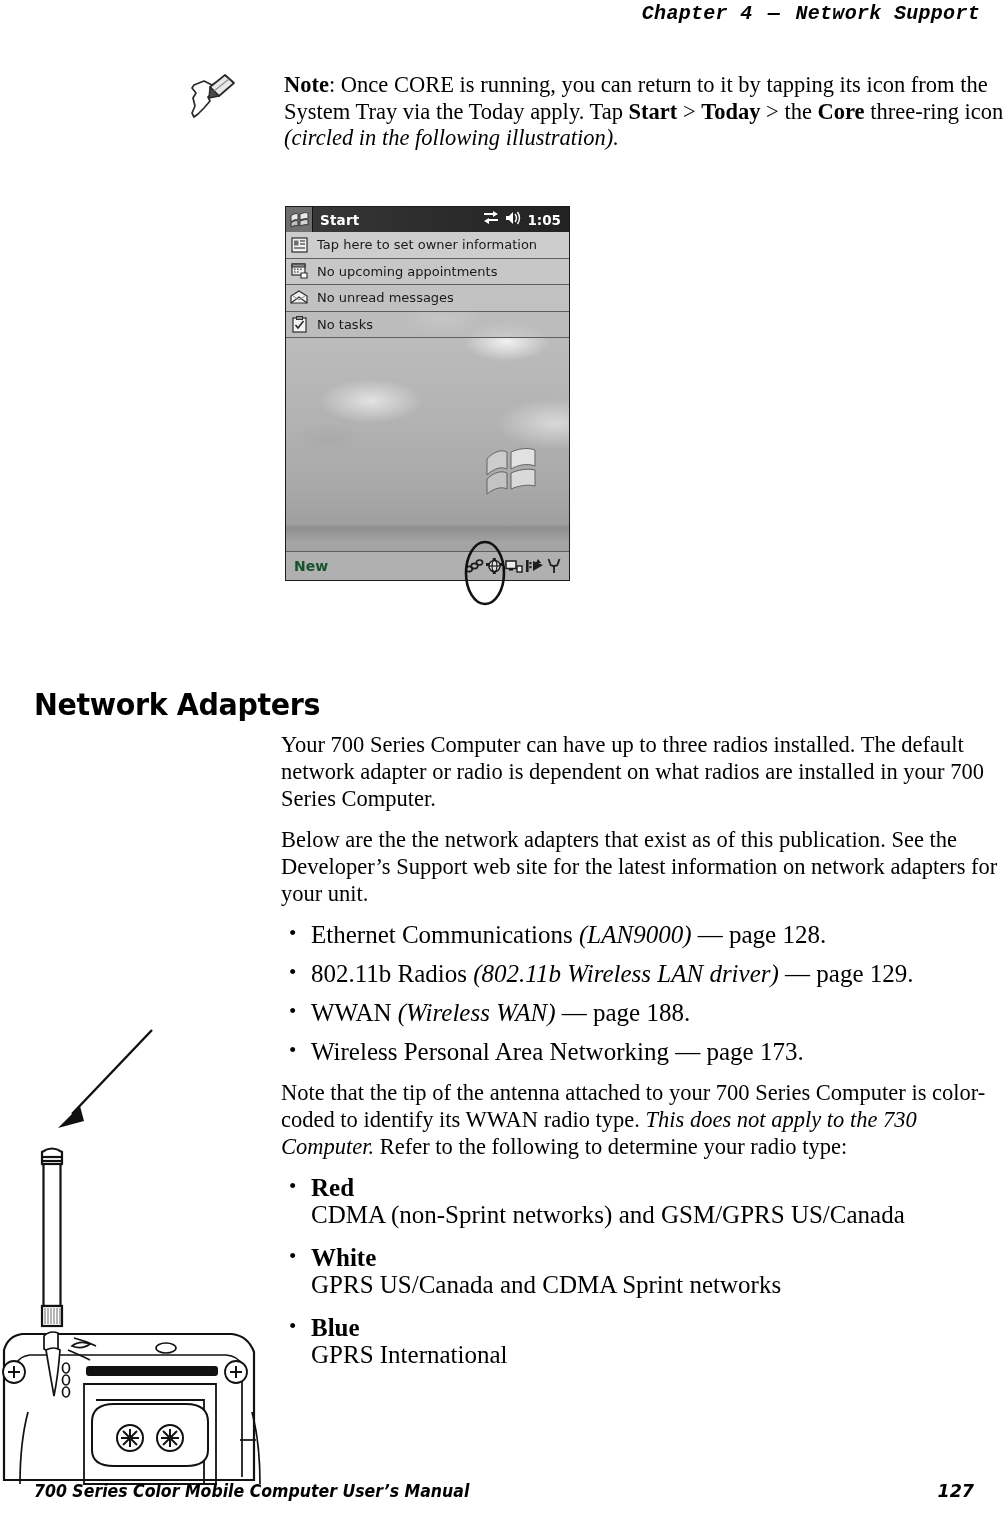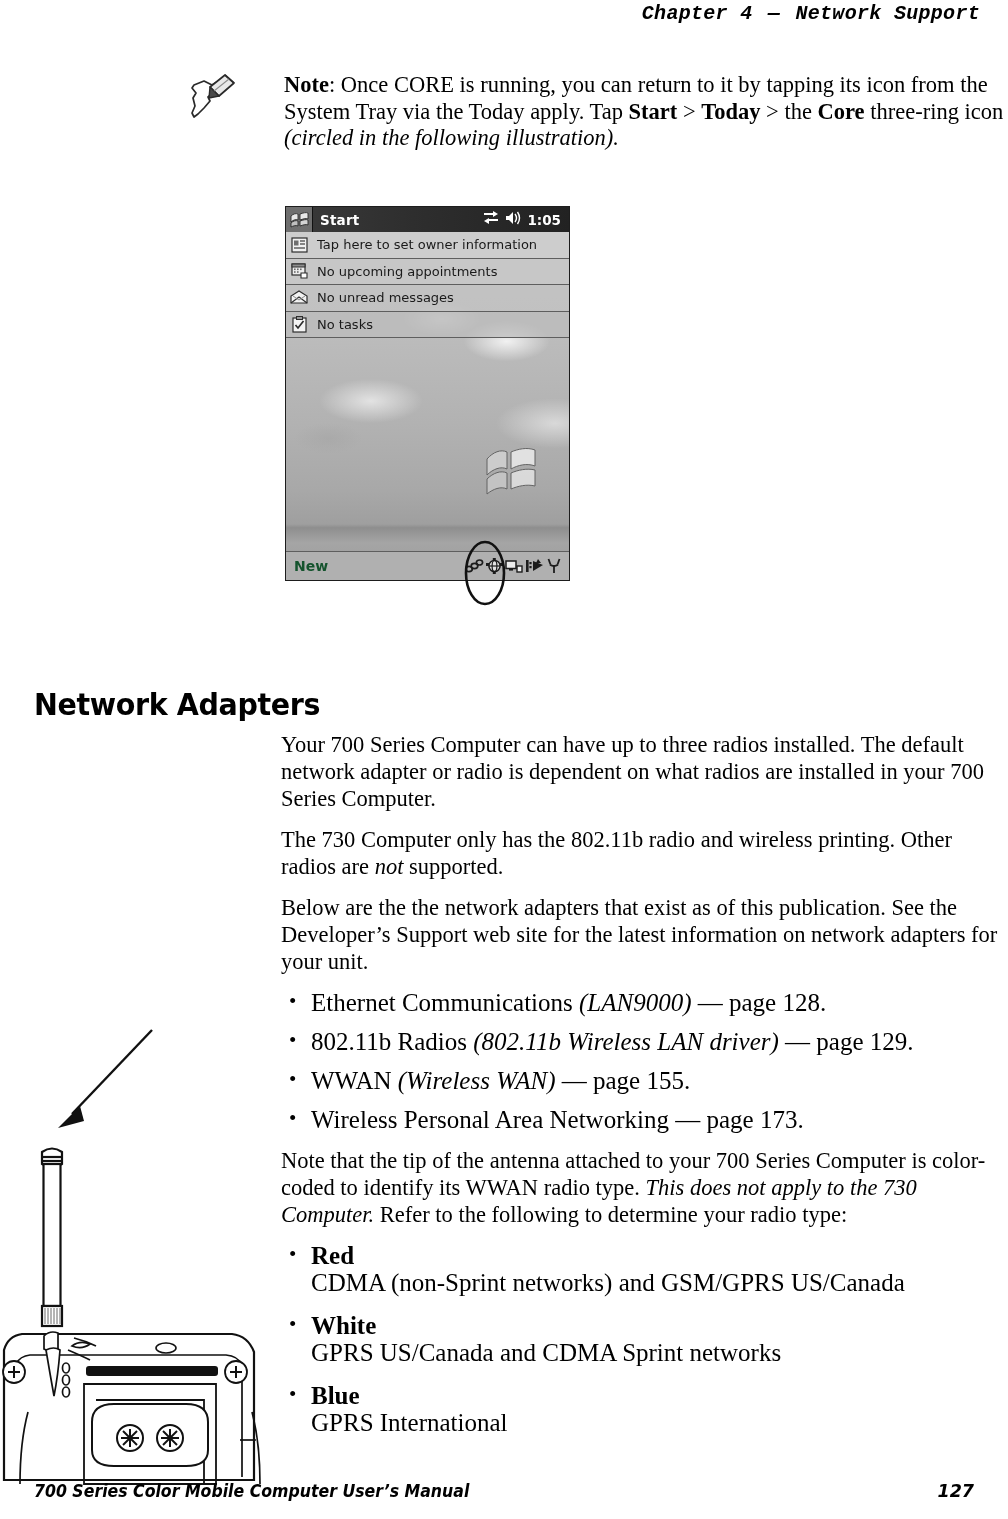--- a/index.html
+++ b/index.html
@@ -462,35 +462,32 @@
 <svg class="pda-circle-annot" viewBox="0 0 46 68">
   <ellipse cx="23" cy="34" rx="19" ry="31" fill="none" stroke="#111111" stroke-width="2.6"></ellipse>
 </svg>
 
 <h1 class="section-heading">Network Adapters</h1>
 
 <div class="body-col">
 
   <p class="para">Your 700 Series Computer can have up to three radios installed. The default network adapter or radio is dependent on what radios are installed in your 700 Series Computer.</p>
 
-  <p class="para">
-    <span>The 730 Computer only has the 802.11b radio and wireless printing. Other radios are </span><i>not</i><span> supported.</span>
-  </p>
 
   <p class="para">Below are the the network adapters that exist as of this publication. See the Developer’s Support web site for the latest information on network adapters for your unit.</p>
 
   <div class="bullet-list">
     <div class="bullet">
       <span>Ethernet Communications </span><i>(LAN9000)</i><span> — page 128.</span>
     </div>
     <div class="bullet">
       <span>802.11b Radios </span><i>(802.11b Wireless LAN driver)</i><span> — page 129.</span>
     </div>
     <div class="bullet">
-      <span>WWAN </span><i>(Wireless WAN)</i><span> — page 155.</span>
+      <span>WWAN </span><i>(Wireless WAN)</i><span> — page 188.</span>
     </div>
     <div class="bullet">
       <span>Wireless Personal Area Networking</span><i></i><span> — page 173.</span>
     </div>
   </div>
 
   <p class="para">
     <span>Note that the tip of the antenna attached to your 700 Series Computer is color-coded to identify its WWAN radio type. </span><i>This does not apply to the 730 Computer.</i><span> Refer to the following to determine your radio type:</span>
   </p>
 

